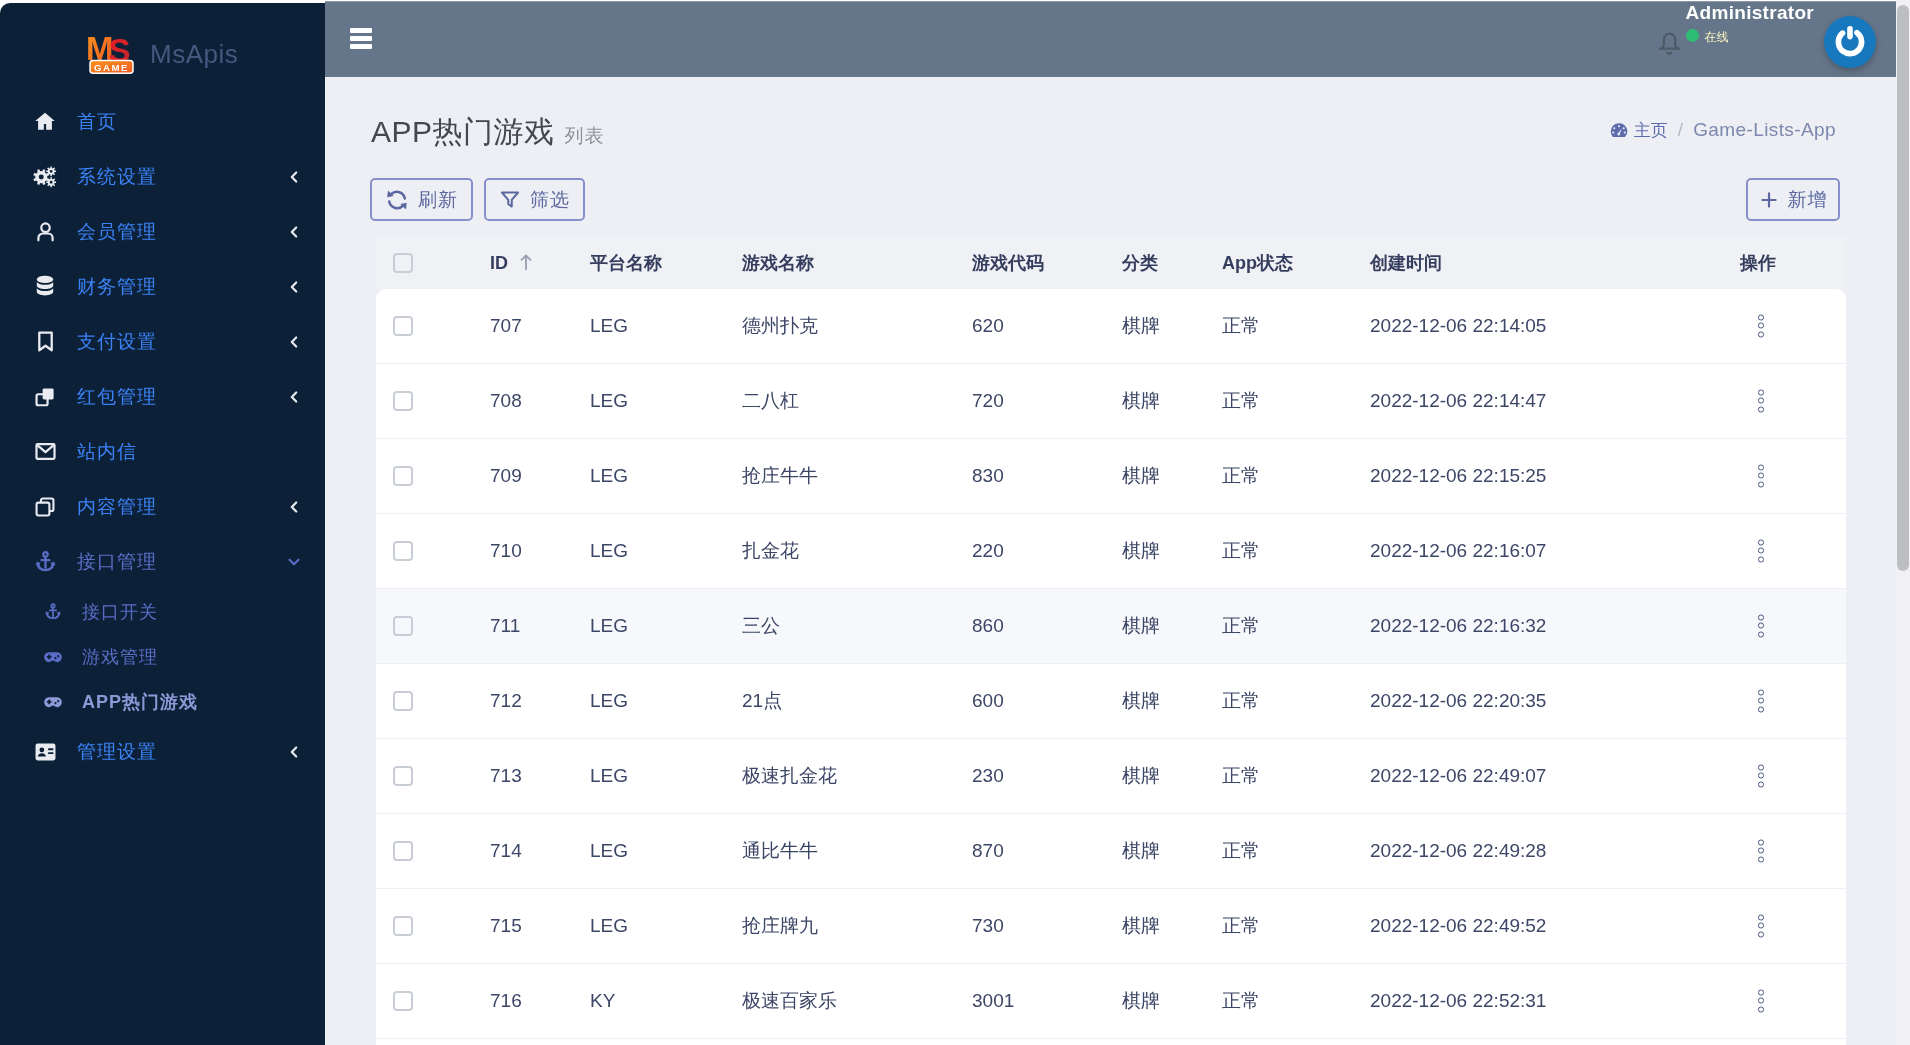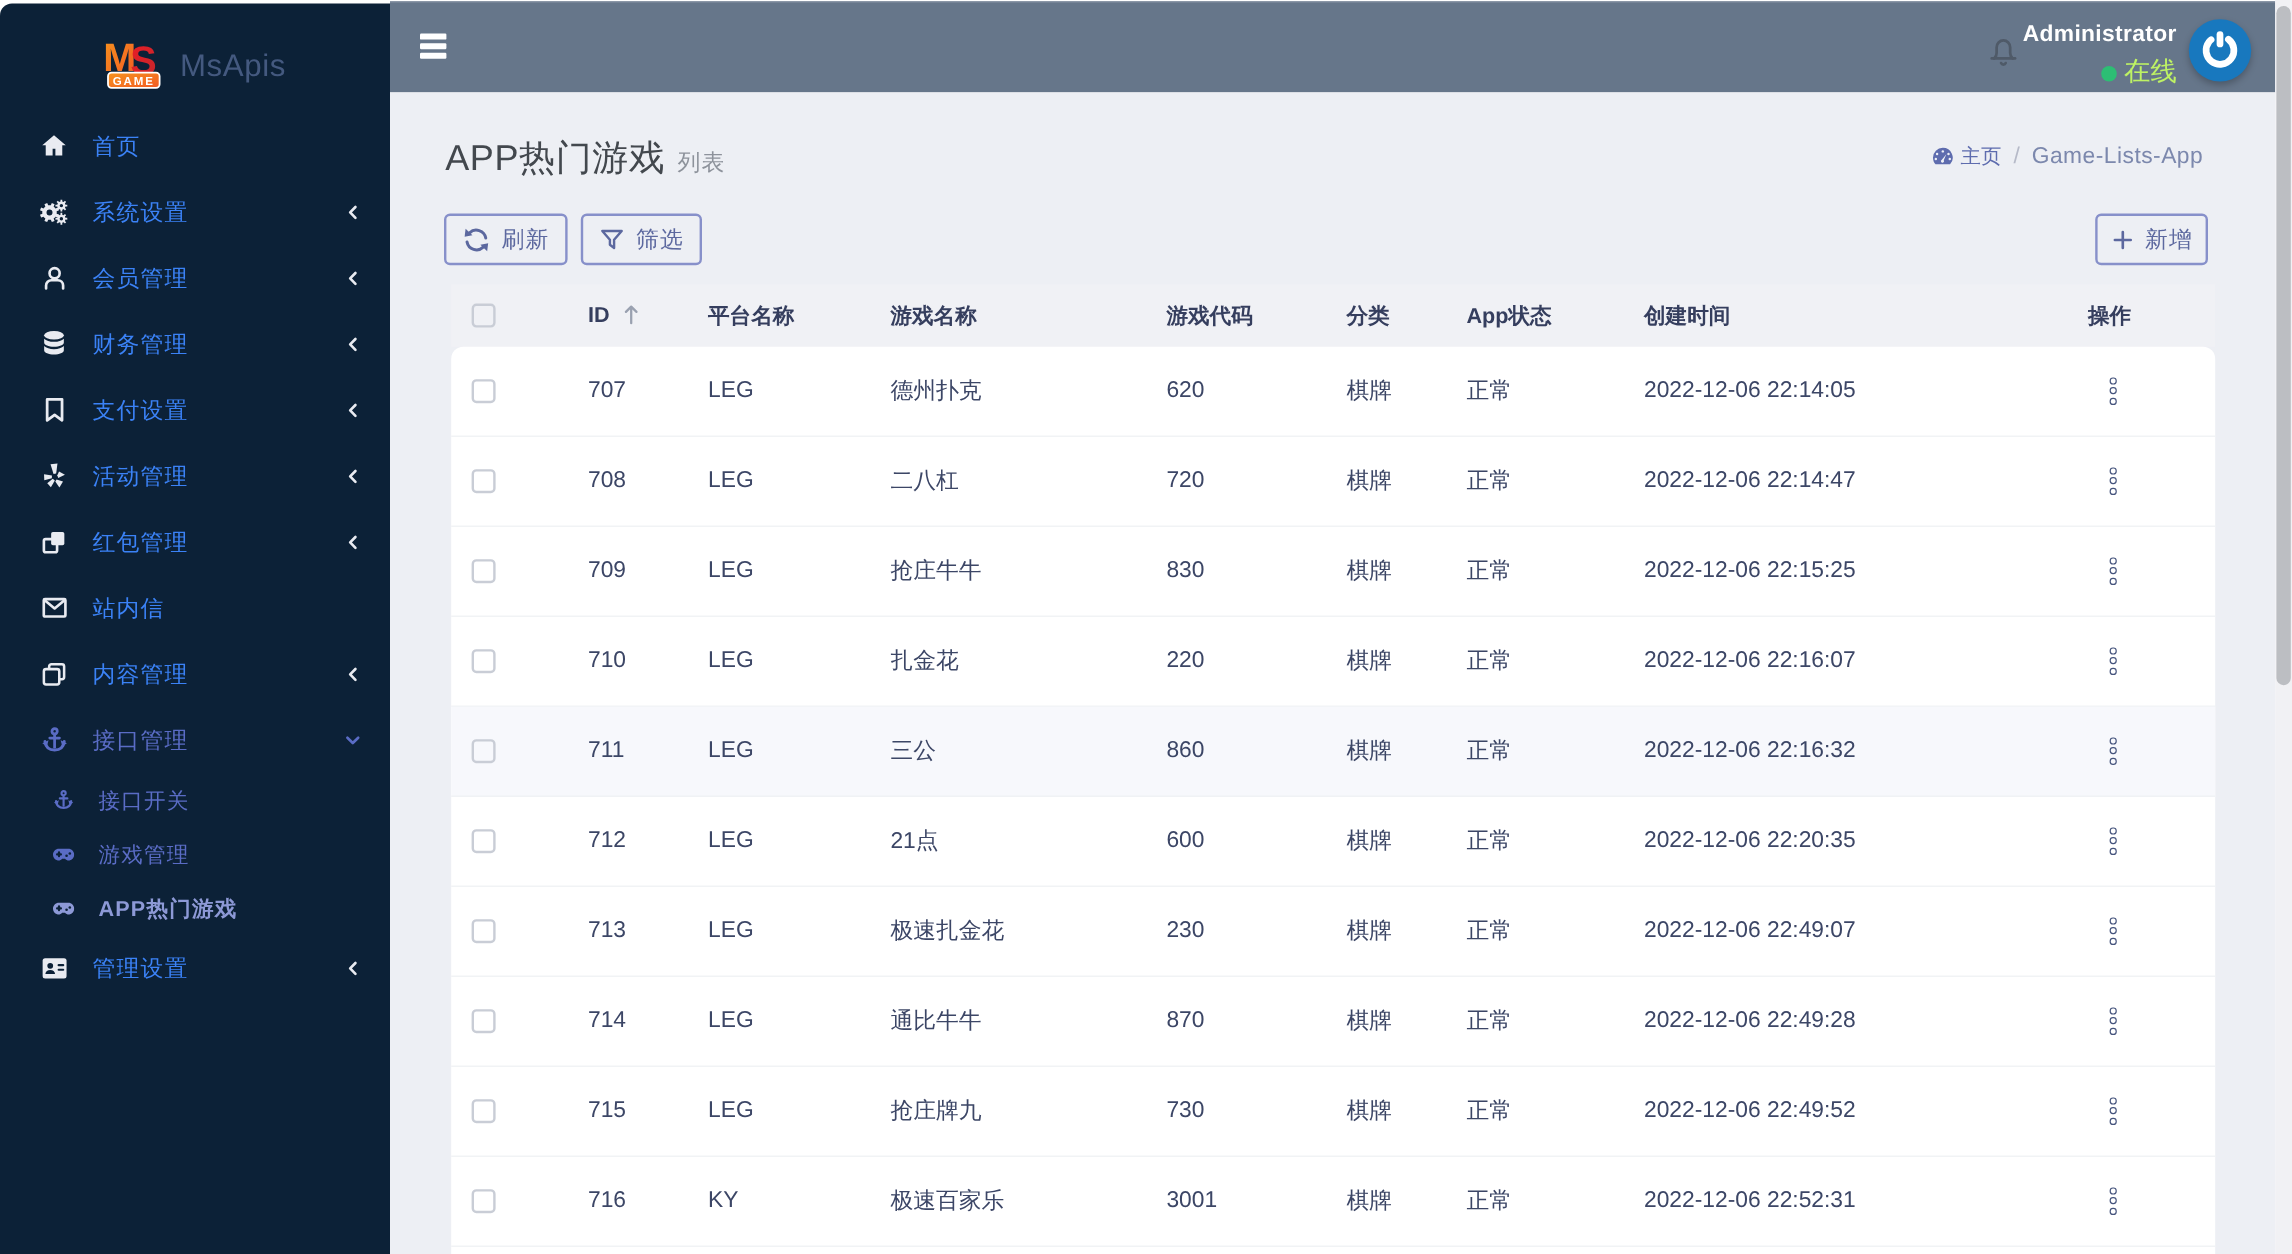--- a/index.html
+++ b/index.html
@@ -22,23 +22,23 @@
   .mi.sub .ic { left:44px; width:18px; height:18px; }
   .mi.sub .tx { left:82px; font-size:18px; color:#5a6cc5; }
   .mi.grp .tx { color:#5a6cc5; }
   .mi.on .tx { color:#8d99d6; font-weight:bold; }
 
   
   .topbar { position:absolute; left:325px; top:1px; width:1571px; height:76px; background:#66768a; border-top:1px solid #8d99a8; }
   .burger { position:absolute; left:25px; top:26px; width:22px; height:22px; }
   .burger div { height:4.6px; background:#fff; border-radius:1px; margin-bottom:3.4px; }
   .bell { position:absolute; left:1330px; top:25px; }
-  .who { position:absolute; right:82px; top:16px; text-align:right; }
+  .who { position:absolute; right:82px; top:0; text-align:left; }
   .who .nm { font-size:19px; color:#fff; font-weight:bold; letter-spacing:0.3px; }
-  .who .st { margin-top:5px; font-size:22px; color:#bef264; }
+  .who .st { margin-top:5px; font-size:12px; color:#fef9c3; }
   .who .dot { display:inline-block; width:13px; height:13px; border-radius:50%; background:#2dbe74; margin-right:6px; vertical-align:-1px; }
   .avatar { position:absolute; right:20px; top:14px; width:52px; height:52px; border-radius:50%;
             background:#1878be; box-shadow:0 3px 6px rgba(0,0,0,.25); }
 
   
   .content { position:absolute; left:325px; top:77px; width:1571px; height:968px; background:#edeff4; }
   .pg-title { position:absolute; left:371px; top:112px; font-size:30px; color:#43484e; letter-spacing:0.5px; }
   .pg-title small { font-size:19px; color:#8d929b; font-weight:normal; margin-left:10px; letter-spacing:1px; }
   .crumbs { position:absolute; top:119px; right:74px; font-size:19px; color:#5e6cae; }
   .crumbs .sep { color:#b6bac8; margin:0 10px; } .crumbs .zh { font-size:17px; }
@@ -146,35 +146,20 @@
           <path d="M4.5 2.8h13v18.4l-6.5-4.7-6.5 4.7z"></path>
         </svg>
         </span>
         <span class="tx">支付设置</span>
         <span class="ch"><svg width="16" height="16" viewBox="0 0 16 16">
             <path d="M10.2 3.5 5.8 8l4.4 4.5" fill="none" stroke="#e9ebf1" stroke-width="2.2" stroke-linecap="round" stroke-linejoin="round"></path>
           </svg></span>
       </li>
       <li class="mi">
         <span class="ic">
-        <svg width="23" height="23" viewBox="0 0 23 23" fill="#e9ebf1">
-          <path d="M8.1 1.9 13.9 1.2 12.8 9.6 10.6 10.0 Z"></path>
-          <path d="M15.2 8.0 20.1 10.7 14.5 13.3 13.8 11.1 Z"></path>
-          <path d="M2.7 10.2 9.3 11.2 9.2 13.5 2.9 15.3 Z"></path>
-          <path d="M5.4 17.8 9.9 13.9 11.7 15.5 8.4 21.1 Z"></path>
-          <path d="M13.1 14.5 18.5 16.3 15.5 21.3 12.1 16.2 Z"></path>
-        </svg>
-        </span>
-        <span class="tx">活动管理</span>
-        <span class="ch"><svg width="16" height="16" viewBox="0 0 16 16">
-            <path d="M10.2 3.5 5.8 8l4.4 4.5" fill="none" stroke="#e9ebf1" stroke-width="2.2" stroke-linecap="round" stroke-linejoin="round"></path>
-          </svg></span>
-      </li>
-      <li class="mi">
-        <span class="ic">
         <svg width="22" height="22" viewBox="0 0 24 24">
           <rect x="2.8" y="9" width="12" height="12" rx="1.6" fill="none" stroke="#e9ebf1" stroke-width="2.4"></rect>
           <rect x="9.4" y="2.6" width="12" height="12" rx="1.6" fill="#e9ebf1"></rect>
         </svg>
         </span>
         <span class="tx">红包管理</span>
         <span class="ch"><svg width="16" height="16" viewBox="0 0 16 16">
             <path d="M10.2 3.5 5.8 8l4.4 4.5" fill="none" stroke="#e9ebf1" stroke-width="2.2" stroke-linecap="round" stroke-linejoin="round"></path>
           </svg></span>
       </li>

